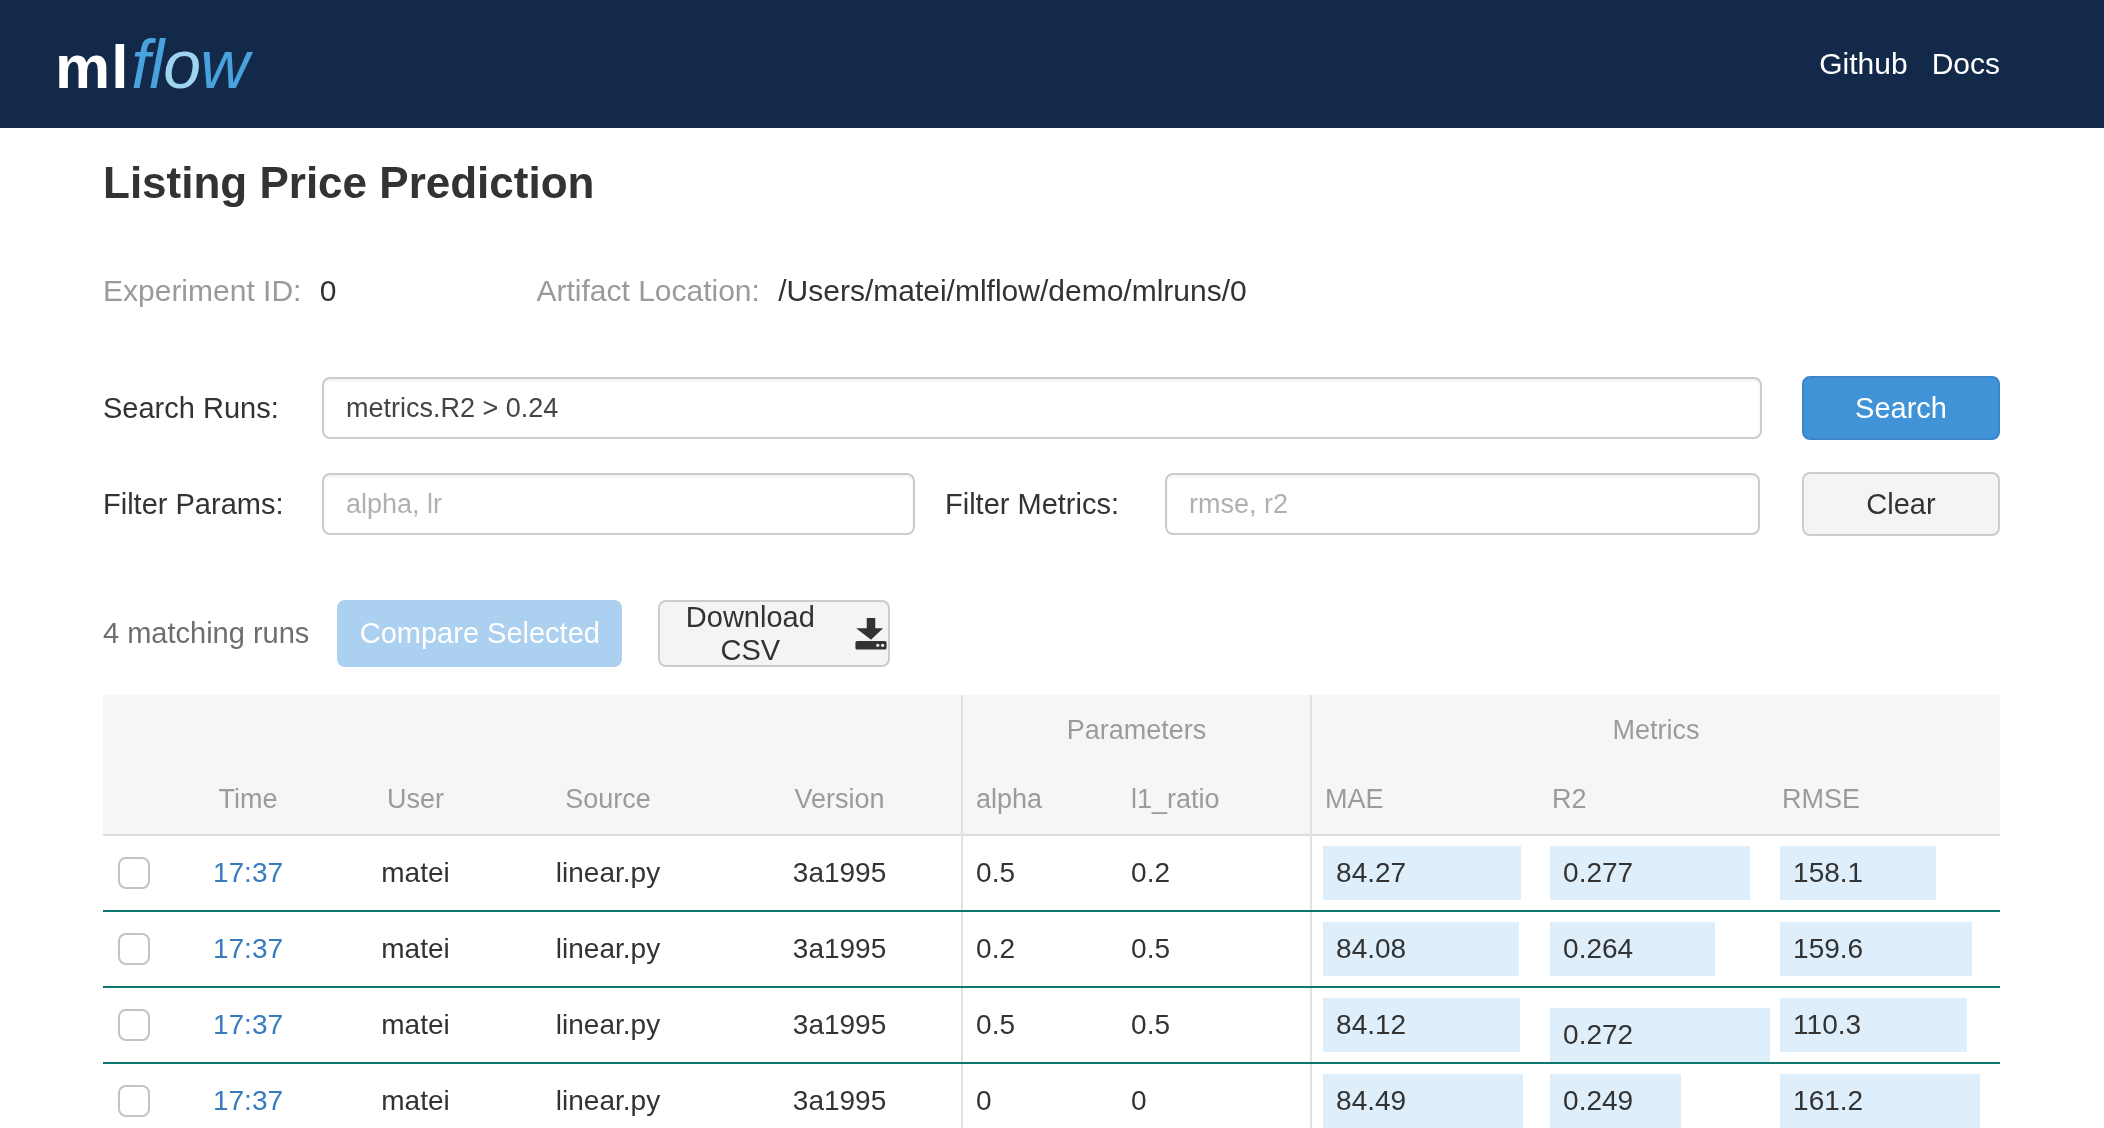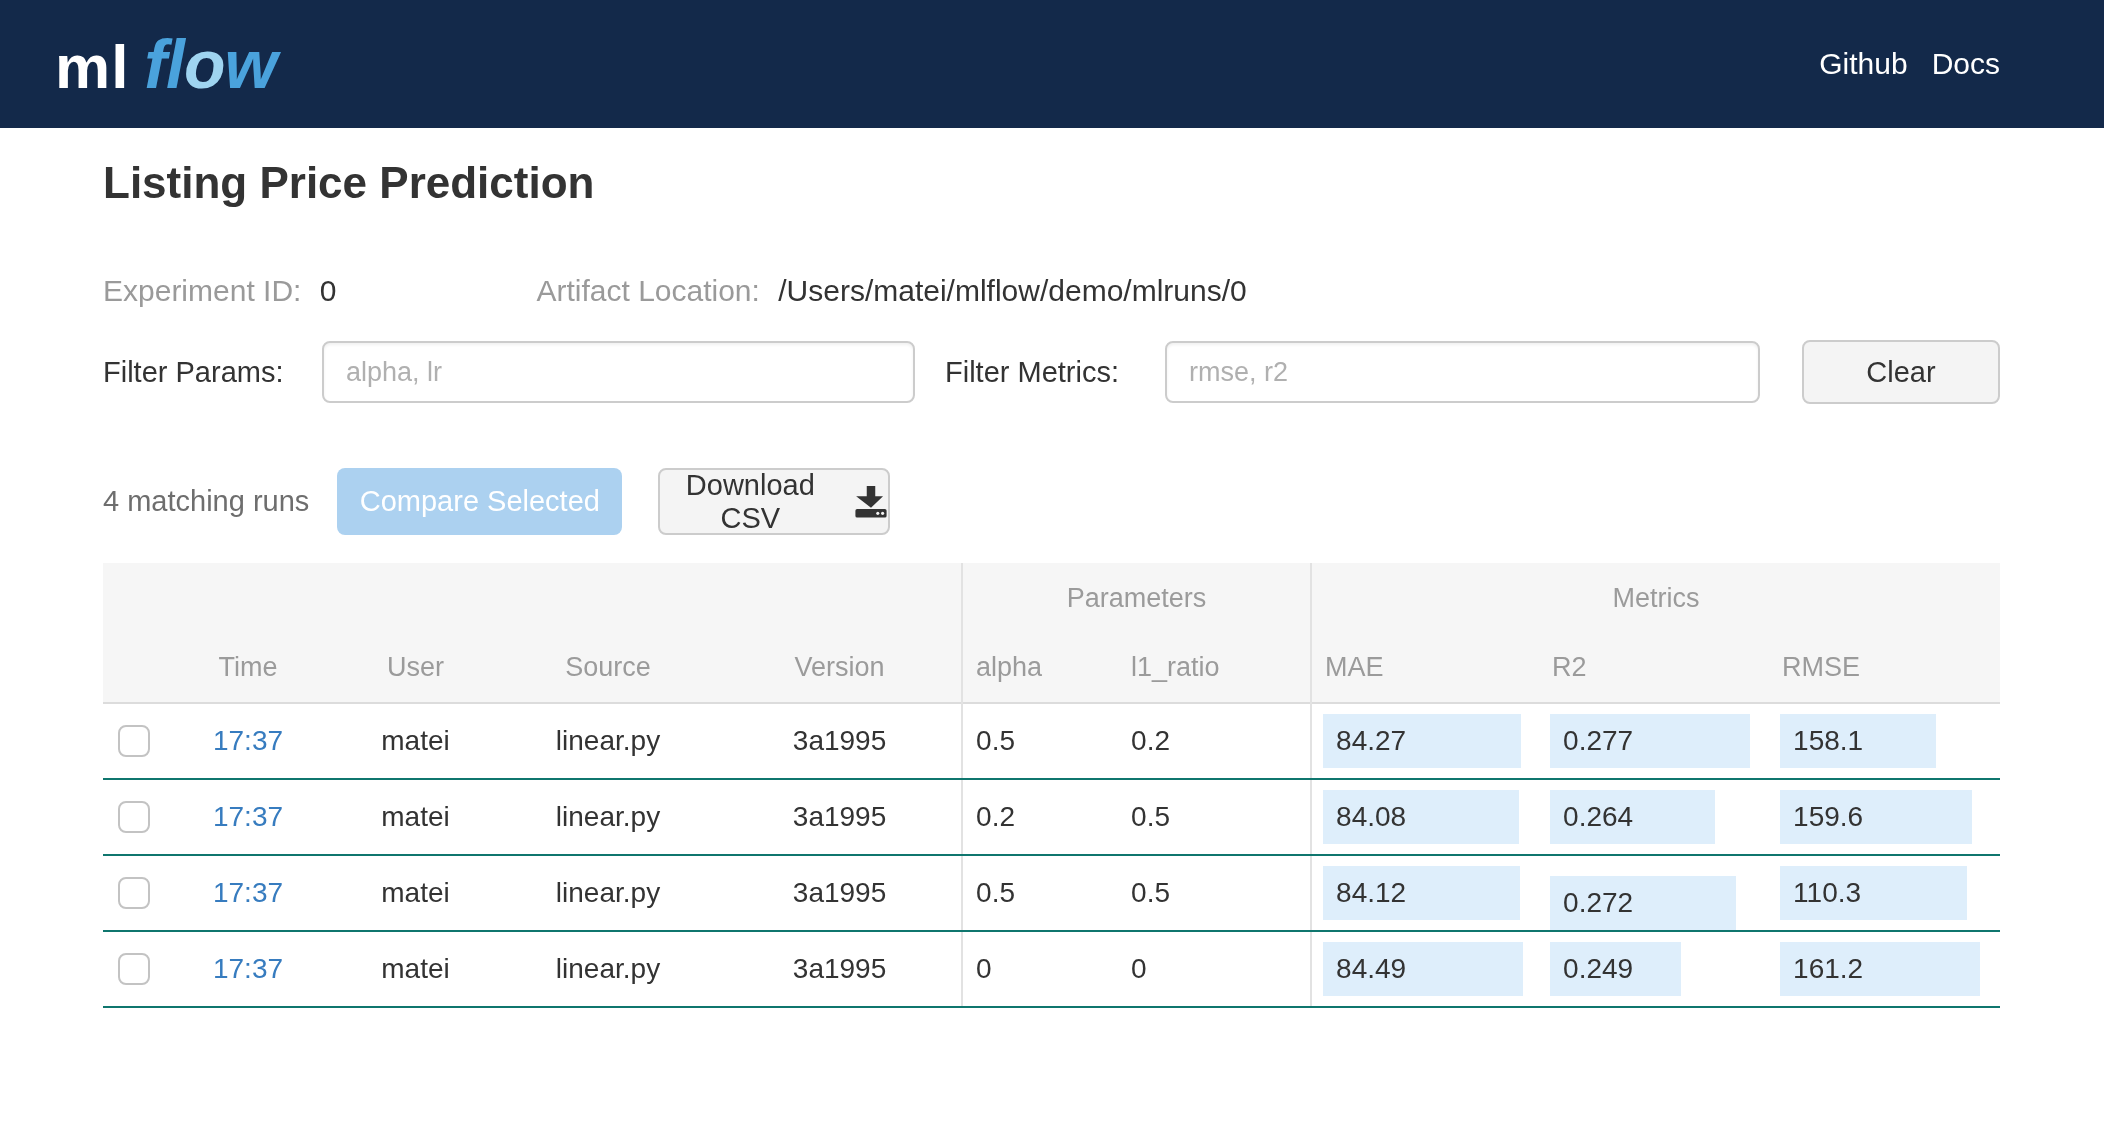--- a/index.html
+++ b/index.html
@@ -4,22 +4,22 @@
 <style>
   * { margin:0; padding:0; box-sizing:border-box; }
   html,body { width:2104px; height:1128px; overflow:hidden; background:#fff;
               font-family:"Liberation Sans", sans-serif; color:#333; }
 
   
   .navbar { height:128px; background:#13294a; display:flex; align-items:center;
             padding:0 104px 0 55px; }
   .logo { display:flex; align-items:baseline; cursor:pointer; }
   .logo-ml { color:#fff; font-weight:bold; font-size:62px; letter-spacing:1px; }
-  .logo-flow { color:#4aa2dc; font-style:italic; font-weight:bold; font-size:68px;
-               letter-spacing:-1px; margin-left:15px; }
+  .logo-flow { color:#4aa2dc; font-style:italic; font-weight:normal; font-size:68px;
+               letter-spacing:-1px; margin-left:2px; }
   .logo-o { color:#9fd4f0; }
   .nav-links { margin-left:auto; display:flex; gap:24px; }
   .nav-link { color:#fff; font-size:30px; text-decoration:none; cursor:pointer; }
 
   
   .content { margin:0 104px 0 103px; }
   .page-title { margin-top:30px; font-size:44px; line-height:50px; font-weight:bold; color:#333; }
 
   .meta-row { margin-top:66px; display:flex; align-items:baseline; font-size:30px; }
   .meta-label { color:#9a9a9a; }
@@ -98,20 +98,25 @@
     <div>
       <span class="meta-label">Experiment ID:</span>
       <span class="meta-value">0</span>
     </div>
     <div class="artifact-block">
       <span class="meta-label">Artifact Location:</span>
       <span class="meta-value">/Users/matei/mlflow/demo/mlruns/0</span>
     </div>
   </div>
 
+  <div class="search-row">
+    <div class="field-label">Search Runs:</div>
+    <input type="text" class="search-input" value="metrics.R2 &gt; 0.24" style="">
+    <button class="btn btn-search">Search</button>
+  </div>
 
   <div class="filter-row">
     <div class="field-label">Filter Params:</div>
     <input type="text" class="params-input" placeholder="alpha, lr" style="">
     <div class="field-label fm-label">Filter Metrics:</div>
     <input type="text" class="metrics-input" placeholder="rmse, r2" style="">
     <button class="btn btn-clear">Clear</button>
   </div>
 
   <div class="runs-row">
@@ -230,21 +235,21 @@
     <td class="c-center"><span>linear.py</span></td>
     <td class="c-center"><span>3a1995</span></td>
     <td class="c-left b-left"><span>0.5</span></td>
     <td class="c-left"><span>0.5</span></td>
     <td class="metric-cell b-left">
       <div class="bar" style="width: 197px;">
               <span>84.12</span>
             </div>
     </td>
     <td class="metric-cell">
-      <div class="bar" style="width: 186px; margin-top: 20px;">
+      <div class="bar" style="width: 220px; margin-top: 20px;">
               <span>0.272</span>
             </div>
     </td>
     <td class="metric-cell">
       <div class="bar" style="width: 187px;">
               <span>110.3</span>
             </div>
     </td>
   </tr>
         <tr>

